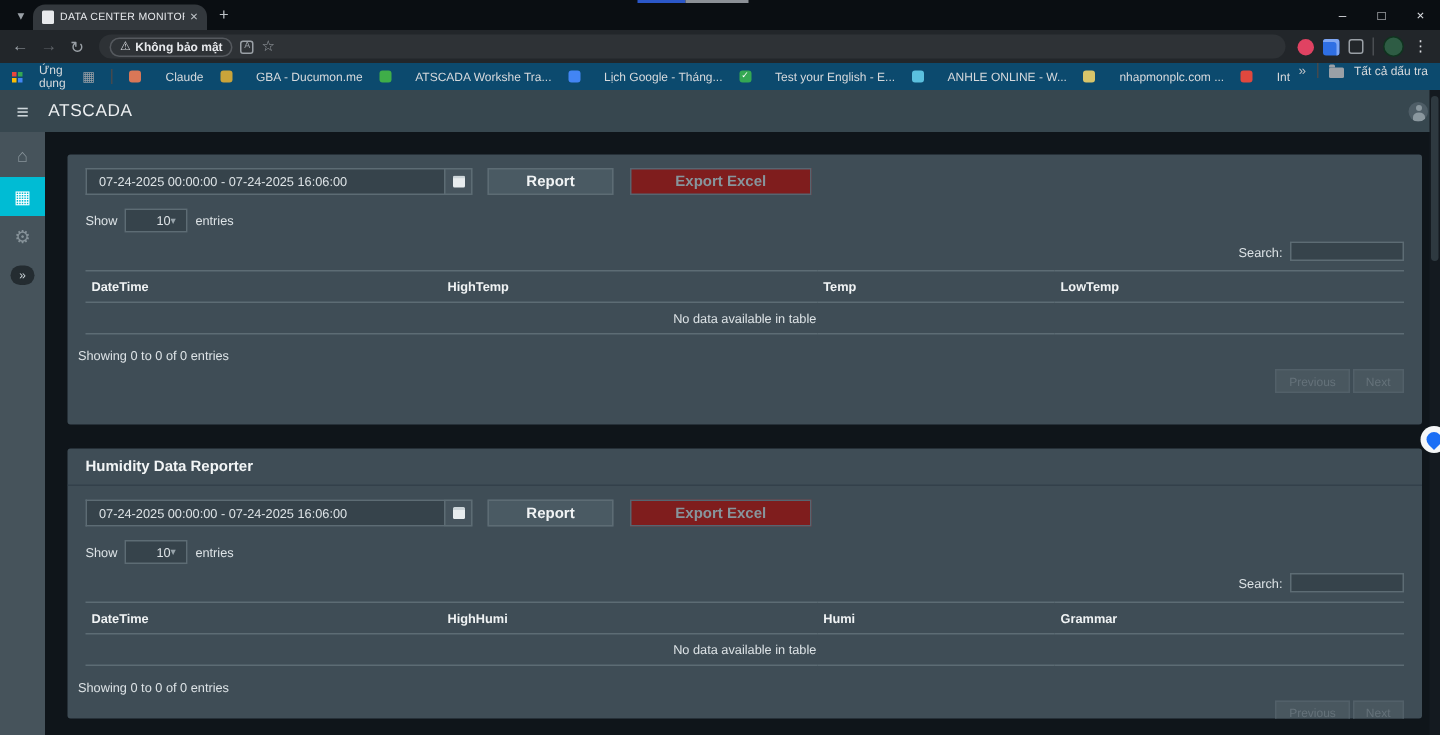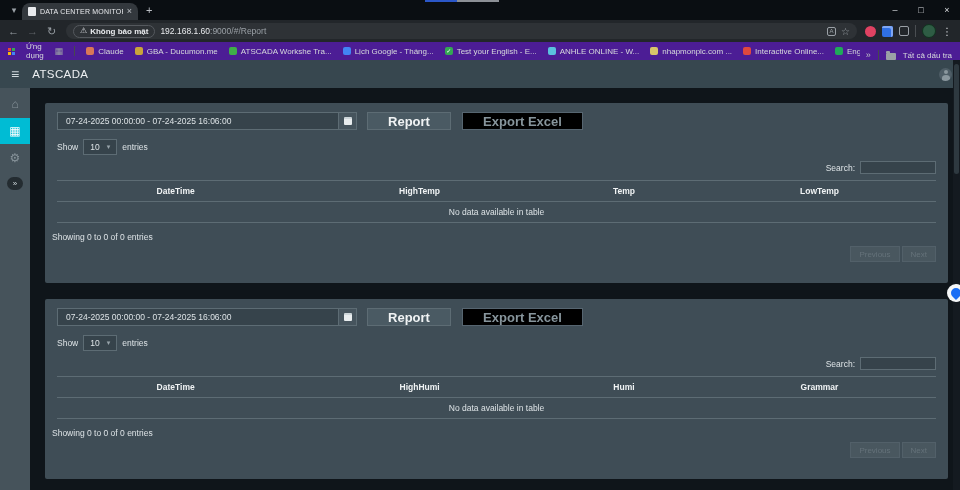--- a/index.html
+++ b/index.html
@@ -40,29 +40,29 @@
   .ext-red { width:11px; height:11px; border-radius:50%; background:#e04262; flex:none; }
   .ext-blue { width:11px; height:11px; border-radius:2px; background:#2f6fe4; flex:none;
               box-shadow:inset -2px 2px 0 #7fa6f2; }
   .ext-box { width:10px; height:10px; border:1px solid #9aa0a6; border-radius:2px; flex:none; }
   .tb-sep { width:1px; height:12px; background:#4a4e52; }
   .avatar-browser { width:14px; height:14px; border-radius:50%; background:#2e5c44;
                     border:1px solid #10331f; flex:none; }
   .menu-dots { color:#dadce0; font-size:10px; padding-right:1px; }
 
   
-  .bookmarks { height:18px; background:#4c1d95; display:flex; align-items:flex-end; padding:0 8px;
+  .bookmarks { height:18px; background:#0c4a6e; display:flex; align-items:flex-start; padding:0 8px;
                font-size:8px; color:#d6d9dc; }
   .bm-left { flex:1; display:flex; align-items:center; gap:11px; overflow:hidden; }
   .bm-right { display:flex; align-items:center; gap:7px; padding-left:6px; white-space:nowrap; }
   .apps-grid { display:grid; grid-template-columns:3px 3px; grid-template-rows:3px 3px; gap:1px; flex:none; }
   .apps-grid i { display:block; }
   .mono-grid { color:#9aa0a6; font-size:9px; }
   .bm-sep { width:1px; height:10px; background:#45494d; flex:none; }
-  .bm-item { display:flex; align-items:center; gap:4px; white-space:nowrap; flex:none; }
+  .bm-item { display:flex; align-items:center; gap:16px; white-space:nowrap; flex:none; }
   .bm-dot { width:8px; height:8px; border-radius:2px; flex:none; }
   .bm-check { color:#fff; font-size:6px; line-height:8px; text-align:center; display:block; }
   .bm-overflow { color:#bdc1c6; font-size:9px; }
   .folder { width:10px; height:7px; background:#9aa0a6; border-radius:1px; position:relative; margin-top:2px; }
   .folder::before { content:""; position:absolute; top:-2px; left:0; width:4px; height:2px; background:#9aa0a6;
                     border-radius:1px 1px 0 0; }
 
   
   .app-header { height:28px; background:#37474f; display:flex; align-items:center; }
   .hamburger { margin-left:11px; color:#cfd8dc; font-size:14px; line-height:1; }
@@ -86,40 +86,40 @@
   .sb-collapse { margin-top:10px; width:16px; height:13px; background:#242c31; border-radius:7px;
                  color:#cfd8dc; font-size:8px; line-height:13px; text-align:center; }
 
   .content { flex:1; padding:15px 12px 0 15px; min-width:0; }
 
   
   .panel { background:#3f4d56; height:180px; margin-bottom:16px; border-radius:2px; overflow:hidden; }
   .panel-title { padding:7px 12px 6px; font-size:10px; font-weight:bold; color:#f2f5f6;
                  border-bottom:1px solid #33404a; }
   .controls { display:flex; align-items:center; padding:9px 12px 0; }
-  .date-group { display:flex; width:300px; height:18px; }
+  .date-group { display:flex; width:258px; height:18px; }
   .date-input { flex:1; background:#36434b; border:1px solid #5d6c74; border-right:none; color:#dde3e6;
                 font-size:8.5px; padding-left:8px; font-family:"Liberation Sans", sans-serif; min-width:0; }
   .cal-btn { width:19px; background:#46545d; border:1px solid #5d6c74; display:flex; align-items:center;
              justify-content:center; }
   .cal-glyph { width:8px; height:8px; background:#e8ecee; border-radius:1px; border-top:2px solid #cdd5d9; }
-  .btn { height:18px; border:1px solid #5d6c74; background:#4a5a63; color:#f0f3f4; font-size:13px;
+  .btn { height:18px; border:1px solid #5d6c74; background:#4a5a63; color:#f0f3f4; font-size:10px;
          font-weight:bold; display:flex; align-items:center; justify-content:center; }
   .btn-report { width:84px; margin-left:10px; }
-  .btn-export { width:121px; margin-left:11px; background:#000000; border-color:#566570; color:#87959c; }
+  .btn-export { width:121px; margin-left:11px; background:#7f1d1d; border-color:#566570; color:#87959c; }
   .show-row { display:flex; align-items:center; gap:5px; padding:9px 12px 0; font-size:8.5px; color:#dde3e6; }
   .select { width:34px; height:16px; background:#36434b; border:1px solid #5d6c74; display:flex;
-            align-items:center; justify-content:space-between; padding:0 6px; color:#dde3e6; font-size:8.5px;text-align:center; }
+            align-items:center; justify-content:space-between; padding:0 20px; color:#dde3e6; font-size:8.5px;text-align:center; }
   .sel-chev { color:#97a3aa; font-size:7px; }
   .search-row { display:flex; justify-content:flex-end; align-items:center; gap:5px; padding:6px 12px 0;
                 font-size:8.5px; color:#dde3e6; }
   .search-input { width:76px; height:13px; background:#36434b; border:1px solid #5d6c74; }
   .table-wrap { margin:6px 12px 0; }
   table { width:100%; border-collapse:collapse; }
-  th { font-size:8.5px; color:#f0f3f4; text-align:center; padding:5px 4px; font-weight:bold;
+  th { font-size:8.5px; color:#f0f3f4; text-align:left; padding:5px 4px; font-weight:bold;
        border-top:1px solid #5d6c74; border-bottom:1px solid #5d6c74; }
   .c1{width:27%} .c2{width:28.5%} .c3{width:18%} .c4{width:26.5%}
   td.empty { font-size:8.5px; color:#dde3e6; text-align:center; padding:5px 4px;
              border-bottom:1px solid #5d6c74; }
   .summary { padding:9px 7px 0; font-size:8.5px; color:#dde3e6; }
   .pager { display:flex; justify-content:flex-end; gap:2px; padding:4px 12px 0; }
   .pg-btn { height:16px; background:#49575f; border:1px solid #526069; color:#65727a; font-size:8px;
             display:flex; align-items:center; padding:0 8px; }
 
   
@@ -155,21 +155,20 @@
 
 <div class="toolbar">
   <span class="nav-ic">←</span>
   <span class="nav-ic dim">→</span>
   <span class="nav-ic">↻</span>
   <div class="omnibox">
     <span class="sec-chip">
       <span class="warn-ic">⚠</span>
       <span class="sec-text">Không bảo mật</span>
     </span>
-    <span class="url"><span class="host">192.168.1.60</span><span class="rest">:9000/#/Report</span></span>
     <span class="translate-box">A</span>
     <span class="star">☆</span>
   </div>
   <span class="ext-red"></span>
   <span class="ext-blue"></span>
   <span class="ext-box"></span>
   <span class="tb-sep"></span>
   <span class="avatar-browser"></span>
   <span class="menu-dots">⋮</span>
 </div>
@@ -293,20 +292,21 @@
         </table>
       </div>
       <div class="summary">Showing 0 to 0 of 0 entries</div>
       <div class="pager">
         <span class="pg-btn">Previous</span>
         <span class="pg-btn">Next</span>
       </div>
     </div>
 
     <div class="panel">
+      <div class="panel-title">Humidity Data Reporter</div>
       <div class="controls">
         <div class="date-group">
           <input class="date-input" value="07-24-2025 00:00:00 - 07-24-2025 16:06:00" style="">
           <span class="cal-btn">
               <span class="cal-glyph"></span>
             </span>
         </div>
         <div class="btn btn-report">Report</div>
         <div class="btn btn-export">Export Excel</div>
       </div>

